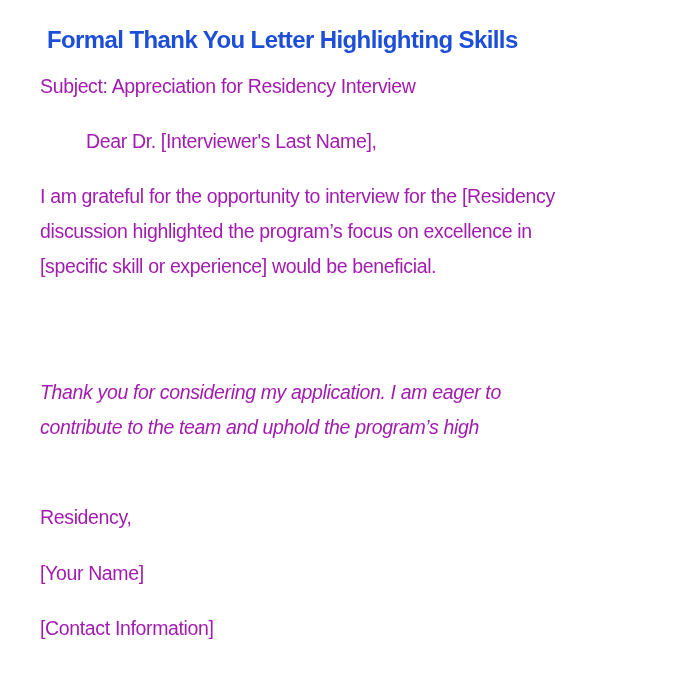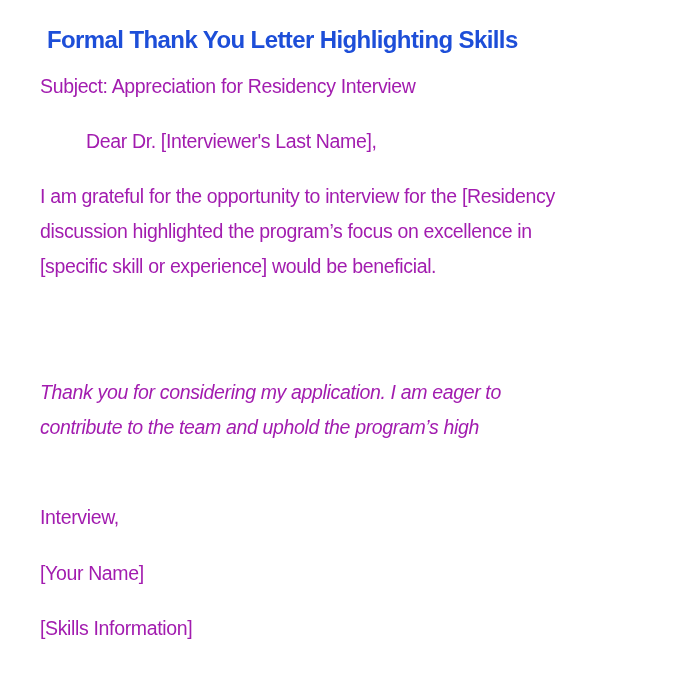--- a/index.html
+++ b/index.html
@@ -56,18 +56,18 @@
     <span class="line">I am grateful for the opportunity to interview for the [Residency</span>
     <span class="line">discussion highlighted the program’s focus on excellence in</span>
     <span class="line">[specific skill or experience] would be beneficial.</span>
   </p>
 
   <p class="para" style="top:375px;font-style:italic;">
     <span class="line">Thank you for considering my application. I am eager to</span>
     <span class="line">contribute to the team and uphold the program’s high</span>
   </p>
 
-  <p class="para" style="top:500px;">Interview,</p>
+  <p class="para" style="top:500px;">Residency,</p>
 
   <p class="para" style="top:556px;">[Your Name]</p>
 
-  <p class="para" style="top:611px;">[Skills Information]</p>
+  <p class="para" style="top:611px;">[Contact Information]</p>
 </div>
 
 </body></html>

